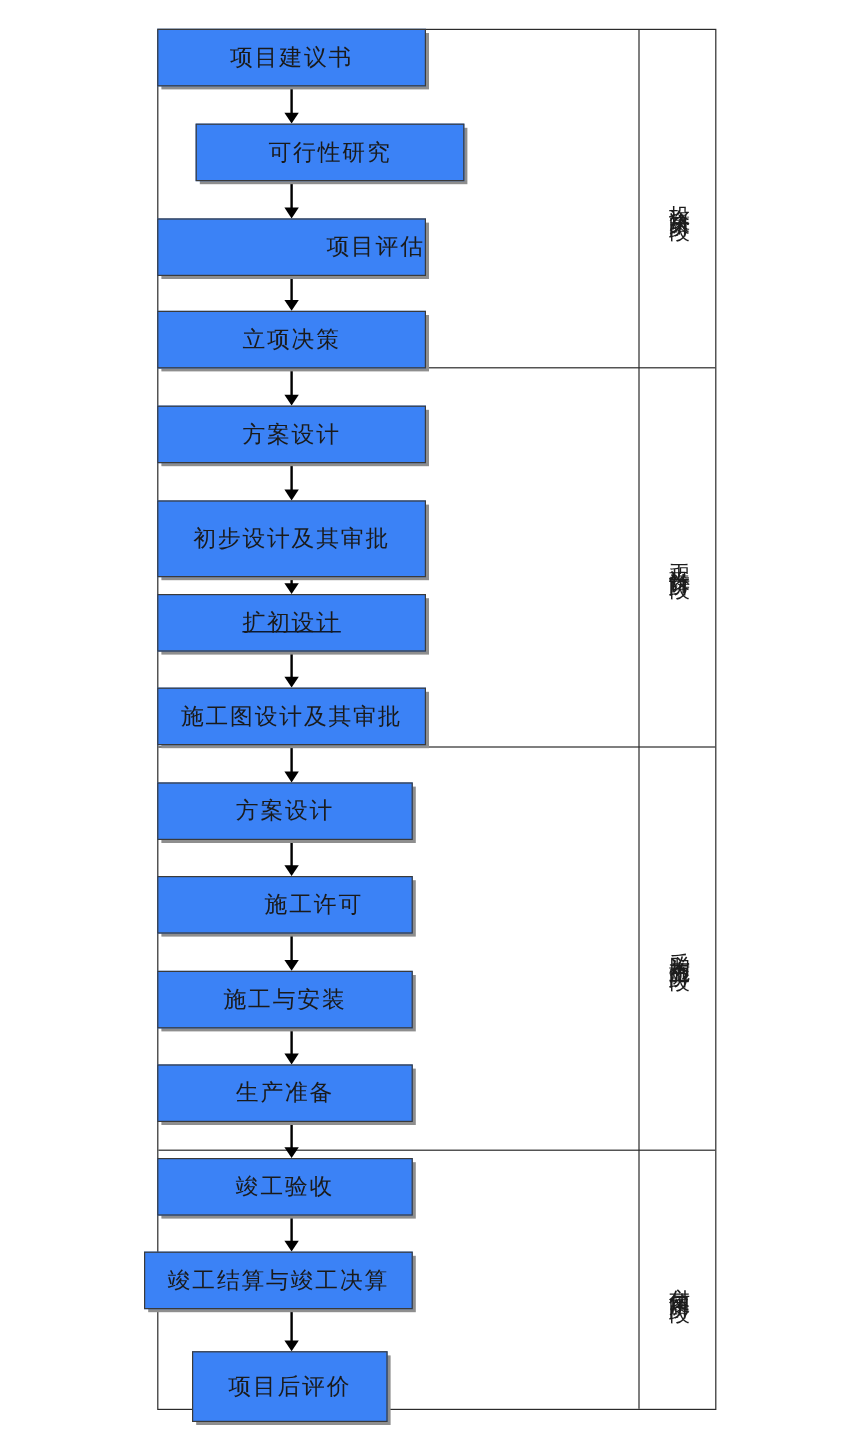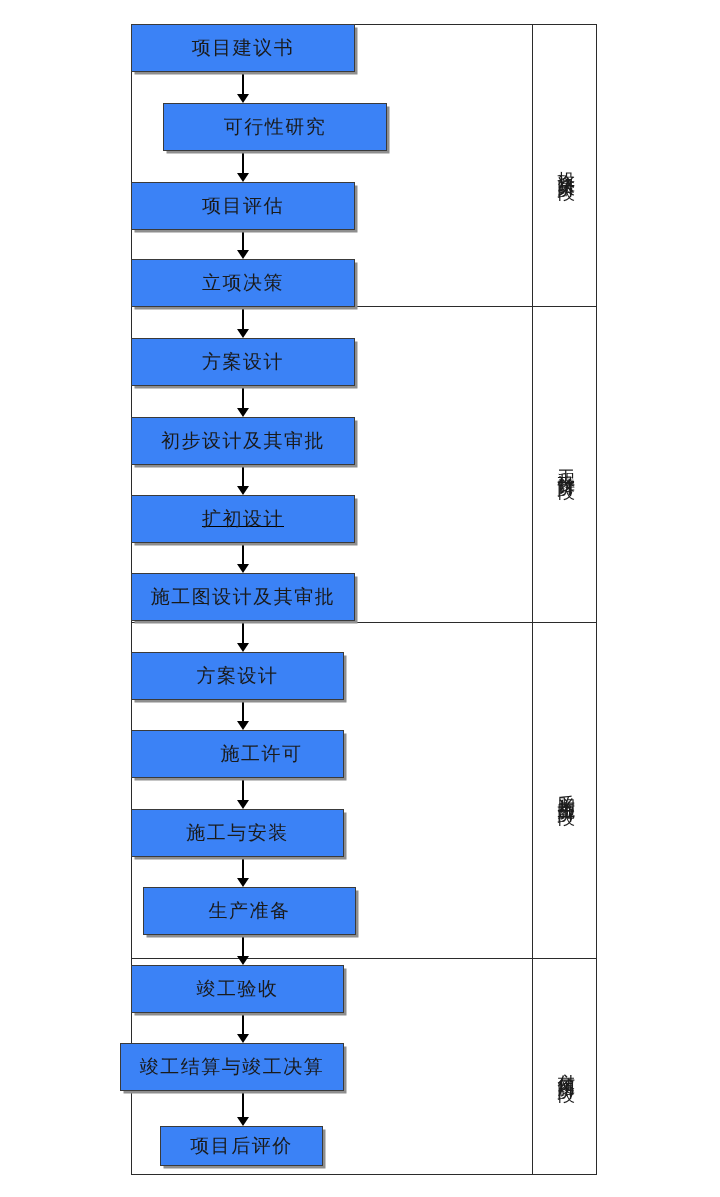--- a/index.html
+++ b/index.html
@@ -180,57 +180,57 @@
       </div>
     </div>
 
   <div id="node-layer">
       <div class="node" style="left: 131px; top: 24px; width: 224px; height: 48px;">
         <span class="node-label">项目建议书</span>
       </div>
       <div class="node" style="left: 131px; top: 103px; width: 224px; height: 48px; margin-left: 32px;">
         <span class="node-label">可行性研究</span>
       </div>
-      <div class="node" style="left: 131px; top: 182px; width: 224px; height: 48px;">
+      <div class="node" style="left: 131px; top: 182px; width: 224px; height: 48px; justify-content: flex-end;">
         <span class="node-label">项目评估</span>
       </div>
       <div class="node" style="left: 131px; top: 259px; width: 224px; height: 48px; align-items: center;">
         <span class="node-label">立项决策</span>
       </div>
       <div class="node" style="left: 131px; top: 338px; width: 224px; height: 48px;">
         <span class="node-label">方案设计</span>
       </div>
-      <div class="node" style="left: 131px; top: 417px; width: 224px; height: 48px;">
+      <div class="node" style="left: 131px; top: 417px; width: 224px; height: 64px;">
         <span class="node-label">初步设计及其审批</span>
       </div>
       <div class="node" style="left: 131px; top: 495px; width: 224px; height: 48px; text-decoration: underline;">
         <span class="node-label">扩初设计</span>
       </div>
       <div class="node" style="left: 131px; top: 573px; width: 224px; height: 48px;">
         <span class="node-label">施工图设计及其审批</span>
       </div>
       <div class="node" style="left: 131px; top: 652px; width: 213px; height: 48px;">
         <span class="node-label">方案设计</span>
       </div>
       <div class="node" style="left: 131px; top: 730px; width: 213px; height: 48px; padding-left: 48px;">
         <span class="node-label">施工许可</span>
       </div>
       <div class="node" style="left: 131px; top: 809px; width: 213px; height: 48px;">
         <span class="node-label">施工与安装</span>
       </div>
-      <div class="node" style="left: 131px; top: 887px; width: 213px; height: 48px; margin-left: 12px;">
+      <div class="node" style="left: 131px; top: 887px; width: 213px; height: 48px;">
         <span class="node-label">生产准备</span>
       </div>
       <div class="node" style="left: 131px; top: 965px; width: 213px; height: 48px;">
         <span class="node-label">竣工验收</span>
       </div>
       <div class="node" style="left: 120px; top: 1043px; width: 224px; height: 48px;">
         <span class="node-label">竣工结算与竣工决算</span>
       </div>
-      <div class="node" style="left: 160px; top: 1126px; width: 163px; height: 40px;">
+      <div class="node" style="left: 160px; top: 1126px; width: 163px; height: 59px;">
         <span class="node-label">项目后评价</span>
       </div>
     </div>
 
   <div id="phase-layer">
       <div class="phase-label" style="top: 24px; height: 281px;">
         <span>投资决策阶段</span>
       </div>
       <div class="phase-label" style="top: 305px; height: 316px;">
         <span>工程设计阶段</span>

